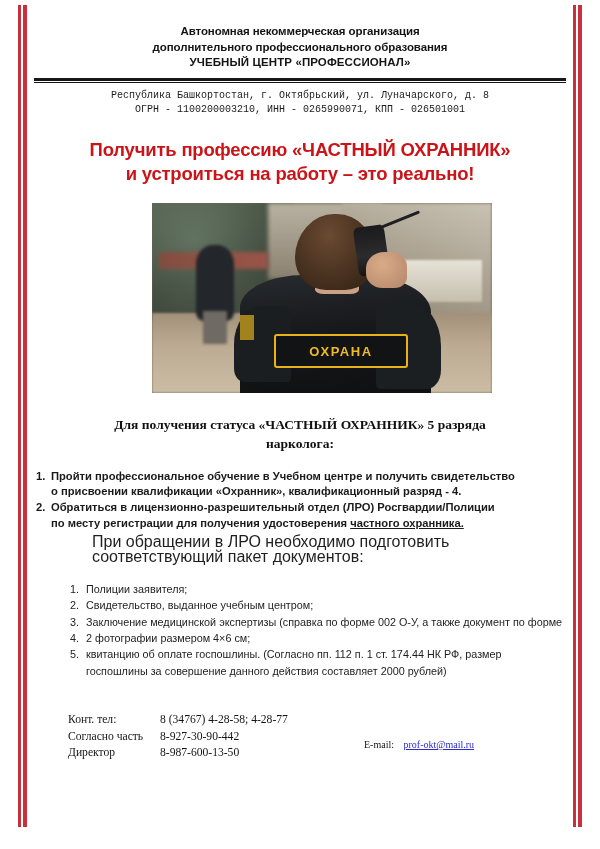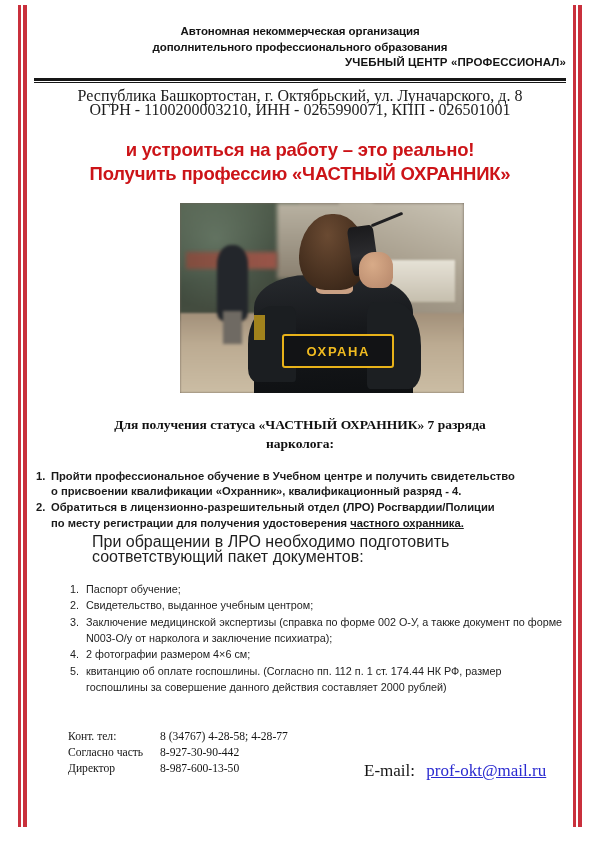--- a/index.html
+++ b/index.html
@@ -50,38 +50,37 @@
     text-align: center;
     font-weight: bold;
     font-size: 11.5px;
     line-height: 15.6px;
     letter-spacing: -0.1px;
     color: #141414;
   }
   .org-header .line3 {
     font-size: 11.5px;
     letter-spacing: 0.1px;
-    text-align: right;
   }
 
   .rule {
     margin: 7px 0 0 0;
     height: 0;
     border: 0;
     border-top: 3px solid #171717;
     border-bottom: 1px solid #171717;
     padding-bottom: 1px;
     width: 100%;
   }
 
   .org-address {
     margin-top: 6px;
     text-align: center;
-    font-family: Liberation Serif, serif;
-    font-size: 16px;
+    font-family: Liberation Mono, monospace;
+    font-size: 10px;
     line-height: 14.6px;
     color: #1b1b1b;
   }
 
   
   .promo {
     margin-top: 20px;
     text-align: center;
     color: #cc1418;
     font-weight: bold;
@@ -91,21 +90,21 @@
   }
 
   
   .photo-wrap {
     margin-top: 17px;
     display: flex;
     justify-content: center;
   }
   .photo {
     position: relative;
-    width: 284px;
+    width: 340px;
     height: 190px;
     overflow: hidden;
     background: #6d6256;
     margin-left: 44px;
   }
   .ph-bg-left {
     position: absolute; left: 0; top: 0; width: 42%; height: 62%;
     background:
       radial-gradient(circle at 30% 30%, rgba(120,140,120,.55), transparent 60%),
       linear-gradient(165deg, #53604f 0%, #3f4a3d 55%, #4a4f42 100%);
@@ -302,24 +301,24 @@
   .contacts td {
     padding: 0 0 0 0;
     vertical-align: top;
     white-space: nowrap;
   }
   .contacts td.label { width: 92px; }
   .contacts td.value { width: 182px; }
   .email-row {
     position: absolute;
     left: 330px;
-    top: 34px;
+    top: 25px;
     white-space: nowrap;
     font-family: "Liberation Serif", serif;
-    font-size: 17px;
+    font-size: 10px;
   }
   .email-row .elabel { color: #141414; }
   .email-row .elink {
     color: #2a2ad0;
     text-decoration: underline;
     margin-left: 7px;
   }
 </style>
 </head>
 <body>
@@ -342,22 +341,22 @@
   </div>
 
   <hr class="rule">
 
   <div class="org-address">
     <div>Республика Башкортостан, г. Октябрьский, ул. Луначарского, д. 8</div>
     <div>ОГРН - 1100200003210, ИНН - 0265990071, КПП - 026501001</div>
   </div>
 
   <div class="promo">
+    <div>Получить профессию  «ЧАСТНЫЙ ОХРАННИК»</div>
     <div>и устроиться на работу – это реально!</div>
-    <div>Получить профессию  «ЧАСТНЫЙ ОХРАННИК»</div>
   </div>
 
   <div class="photo-wrap">
     <div class="photo">
       <div class="ph-bg-left"></div>
       <div class="ph-bg-mid"></div>
       <div class="ph-bg-right"></div>
       <div class="ph-shelf"></div>
       <div class="ph-floor"></div>
       <div class="ph-counter"></div>
@@ -372,21 +371,21 @@
       <div class="ph-radio"></div>
       <div class="ph-hand"></div>
       <div class="ph-patch"></div>
       <div class="ph-badge">
         <span>ОХРАНА</span>
       </div>
     </div>
   </div>
 
   <div class="status-heading">
-    <div>Для получения статуса «ЧАСТНЫЙ ОХРАННИК» 7 разряда</div>
+    <div>Для получения статуса «ЧАСТНЫЙ ОХРАННИК» 5 разряда</div>
     <div>нарколога:</div>
   </div>
 
   <ol class="req-list">
     <li>
       <span class="num">1.</span>
       <span>Пройти  профессиональное обучение в Учебном центре и получить свидетельство</span>
       <span class="sub">о присвоении квалификации «Охранник», квалификационный разряд -  4.</span>
     </li>
     <li>
@@ -394,30 +393,29 @@
       <span>Обратиться в лицензионно-разрешительный отдел (ЛРО) Росгвардии/Полиции</span>
       <span class="sub"><span>по месту регистрации для получения удостоверения  </span><span class="u">частного охранника.</span></span>
     </li>
   </ol>
 
   <div class="note-line">При обращении в ЛРО необходимо подготовить соответствующий пакет документов:</div>
 
   <ol class="doc-list">
     <li>
       <span class="num">1.</span>
-      <span>Паспорт обучение;</span>
+      <span>Полиции заявителя;</span>
     </li>
     <li>
       <span class="num">2.</span>
       <span>Свидетельство, выданное учебным центром;</span>
     </li>
     <li>
       <span class="num">3.</span>
       <span>Заключение медицинской экспертизы (справка по форме 002 О-У, а также документ по форме</span>
-      <span class="cont">N003-О/у от нарколога и заключение психиатра);</span>
     </li>
     <li>
       <span class="num">4.</span>
       <span>2 фотографии размером 4×6 см;</span>
     </li>
     <li>
       <span class="num">5.</span>
       <span>квитанцию об оплате госпошлины. (Согласно пп. 112 п. 1 ст. 174.44 НК РФ, размер</span>
       <span class="cont">госпошлины за совершение данного действия составляет 2000 рублей)</span>
     </li>

